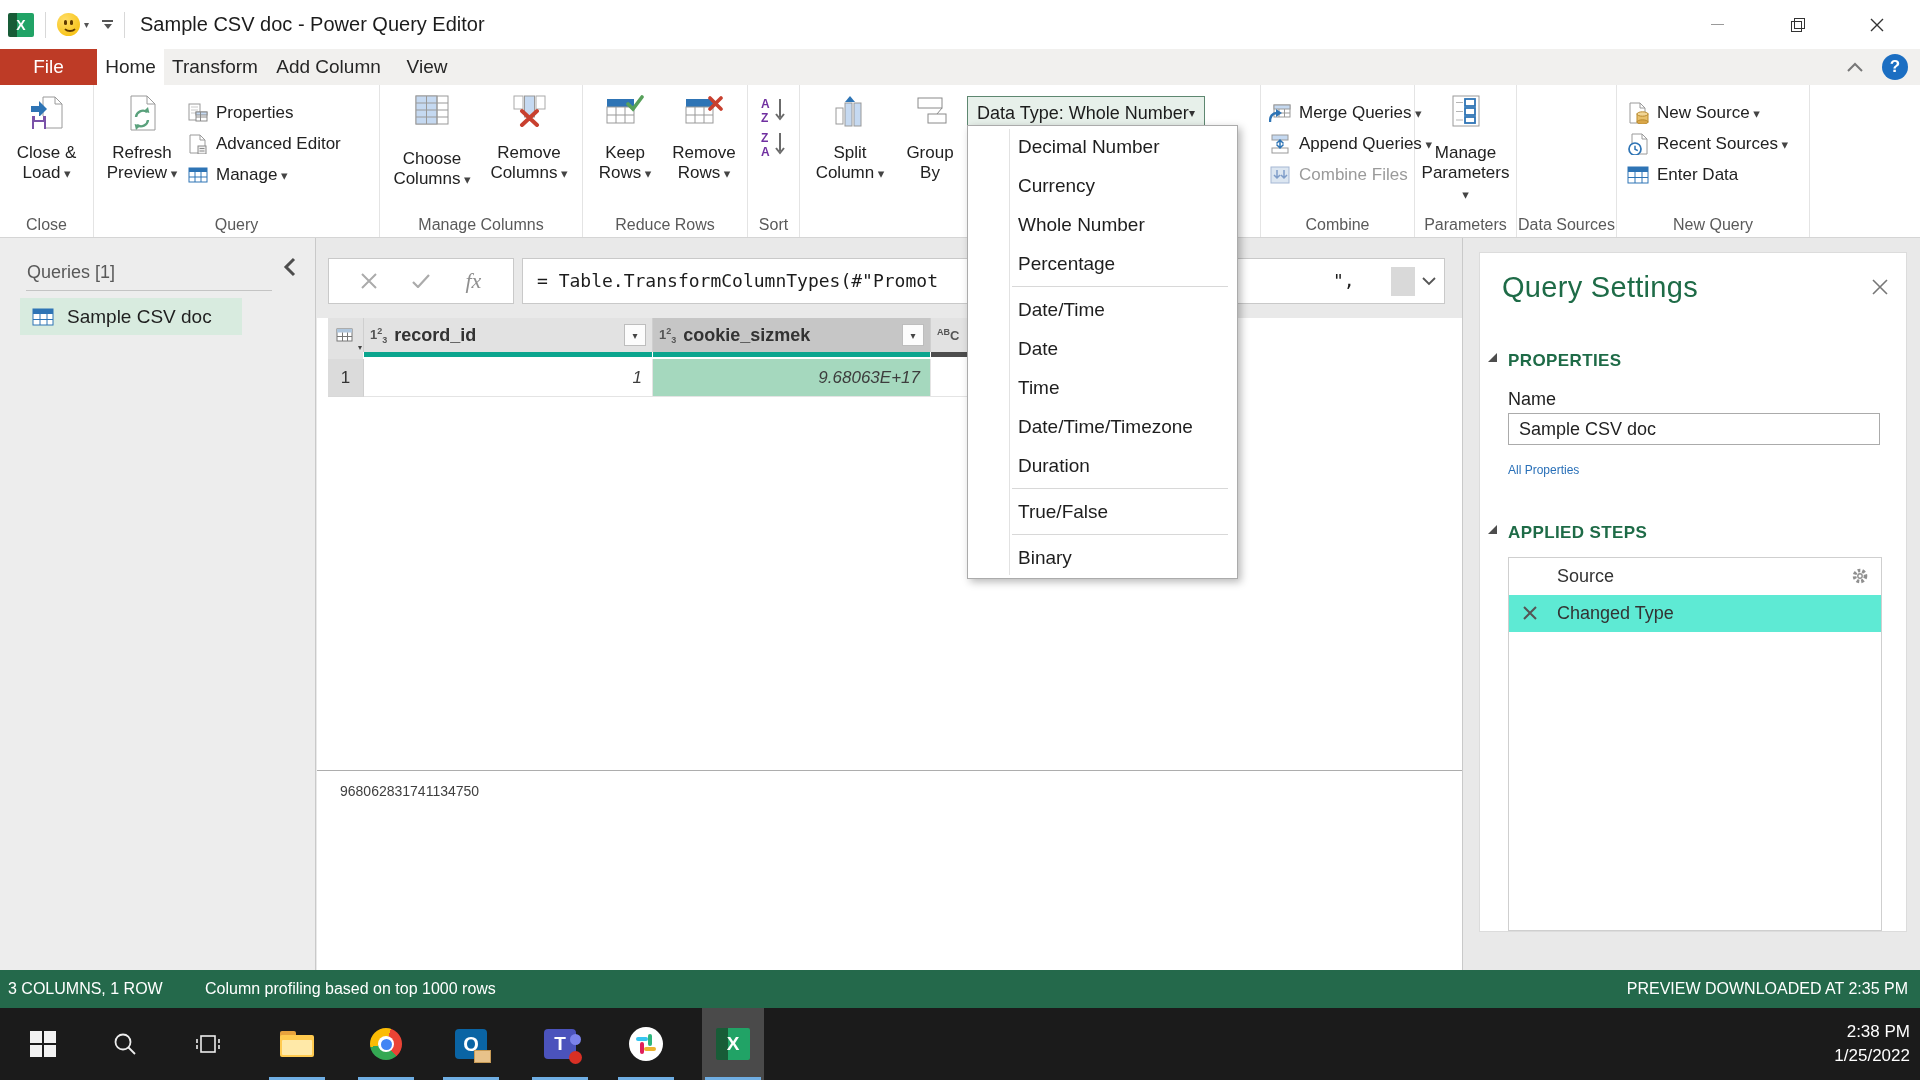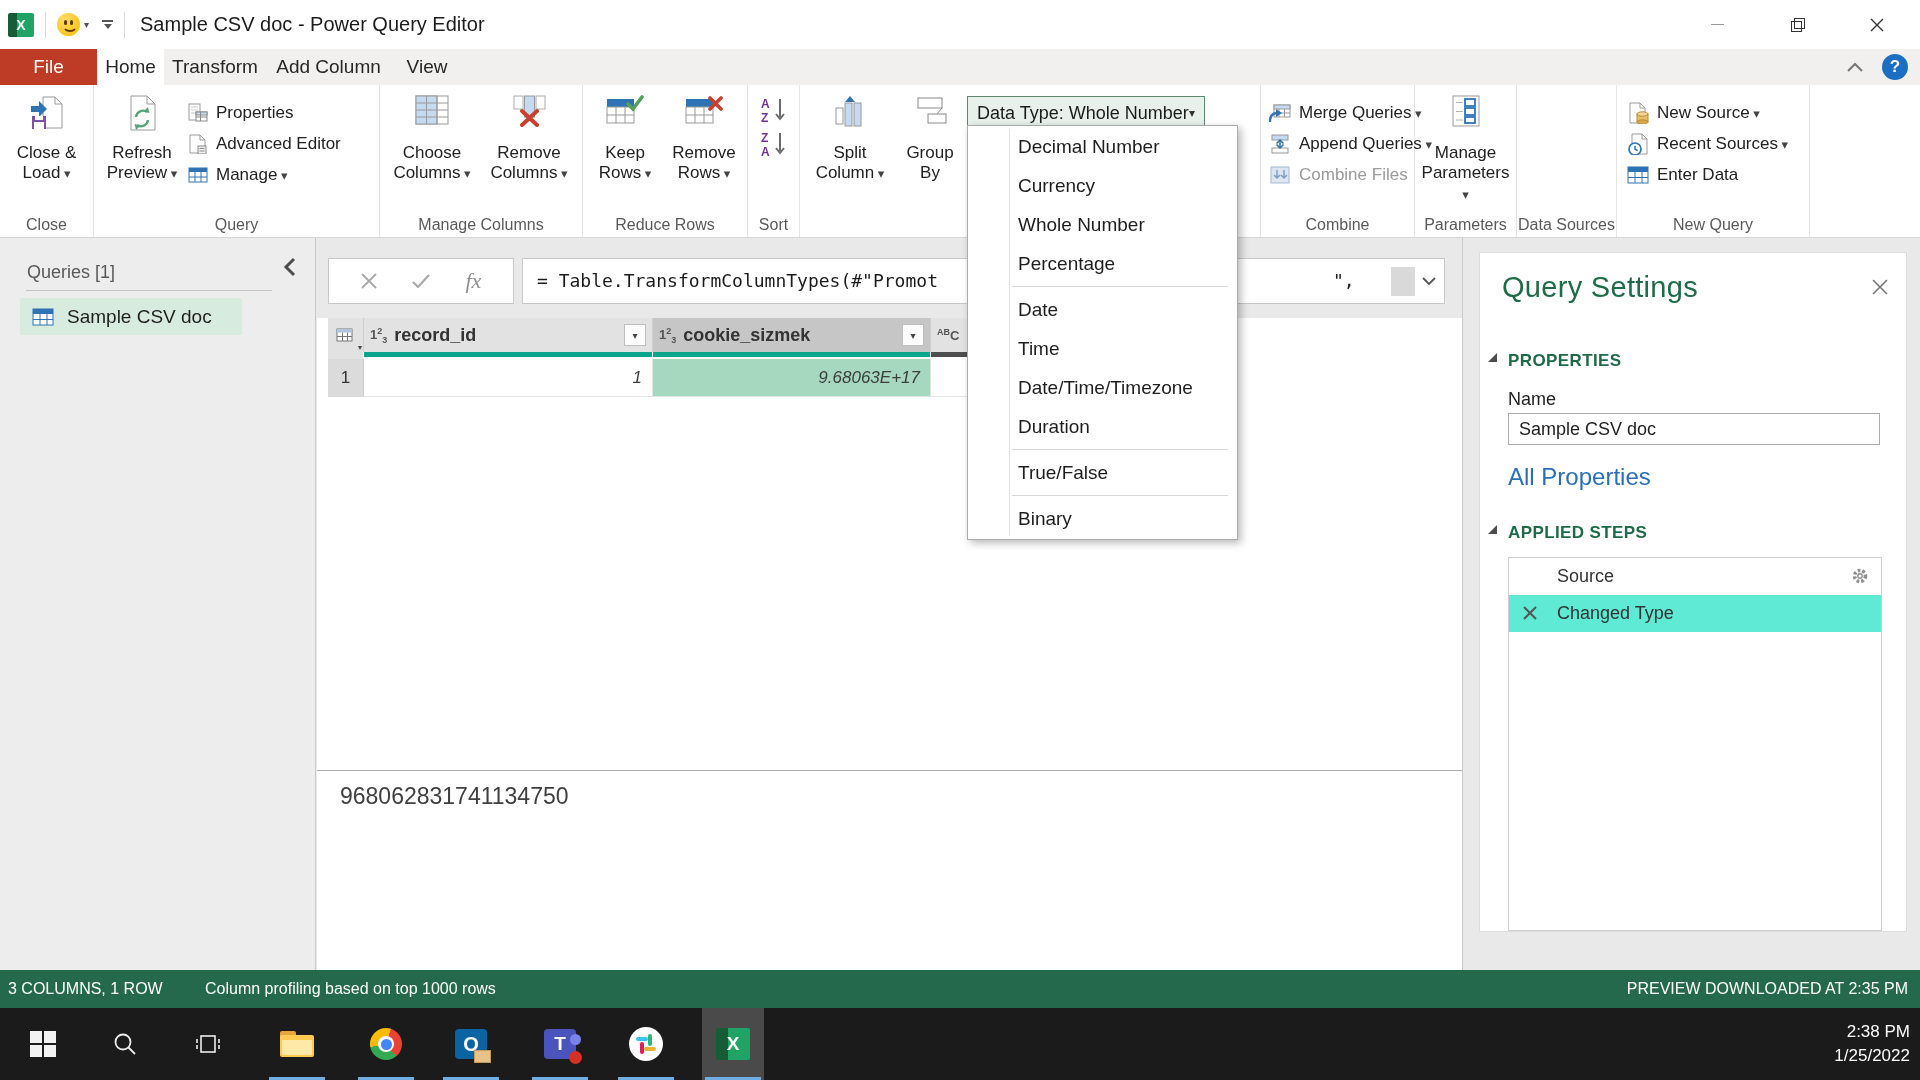--- a/index.html
+++ b/index.html
@@ -67,21 +67,21 @@
     border-right:1px solid #C9C9C9;box-sizing:border-box;}
   .qp-header{position:absolute;left:27px;top:24px;font-size:18px;color:#595959;}
   .qp-underline{position:absolute;left:26px;top:52px;width:246px;height:1px;background:#C4C4C4;}
   .qp-collapse{position:absolute;left:282px;top:18px;}
   .qp-item{position:absolute;left:20px;top:60px;width:222px;height:37px;background:#D8EBDF;
     display:flex;align-items:center;padding-left:12px;gap:13px;box-sizing:border-box;}
   .qp-item-label{font-size:19px;color:#1f1f1f;}
 
   .main-white{position:absolute;left:317px;top:318px;width:1145px;height:652px;background:#fff;}
   .detail-divider{position:absolute;left:317px;top:770px;width:1145px;height:1px;background:#ADADAD;}
-  .detail-value{position:absolute;left:340px;top:783px;font-size:23px;color:#3F3F3F;}
+  .detail-value{position:absolute;left:340px;top:783px;font-size:14px;color:#3F3F3F;}
 
   
   .fx-box{position:absolute;left:328px;top:258px;width:186px;height:46px;background:#fff;
     border:1px solid #C9C9C9;box-sizing:border-box;display:flex;align-items:center;justify-content:space-around;padding:0 14px;}
   .fx-glyph{font-family:"Liberation Serif",serif;font-style:italic;font-size:22px;color:#8f8f8f;}
   .f-input{position:absolute;left:522px;top:258px;width:923px;height:46px;background:#fff;
     border:1px solid #C9C9C9;box-sizing:border-box;font-family:"DejaVu Sans Mono","Liberation Mono",monospace;
     font-size:18px;color:#1c1c1c;line-height:44px;white-space:nowrap;}
   .f-left{position:absolute;left:14px;top:0;max-width:440px;overflow:hidden;}
   .f-tail{position:absolute;left:810px;top:0;}
@@ -130,21 +130,21 @@
   .right-region{position:absolute;left:1462px;top:238px;width:458px;height:732px;background:#E9E9E9;
     border-left:1px solid #C9C9C9;box-sizing:border-box;}
   .qs-card{position:absolute;left:16px;top:14px;width:428px;height:680px;background:#fff;border:1px solid #DCDCDC;box-sizing:border-box;}
   .qs-title{position:absolute;left:22px;top:18px;font-size:29px;color:#1E6B47;letter-spacing:.3px;}
   .qs-close{position:absolute;right:18px;top:26px;}
   .sec-tri{position:absolute;width:0;height:0;border-left:9px solid transparent;border-bottom:9px solid #4d4d4d;}
   .sec-head{position:absolute;left:28px;font-size:17px;font-weight:bold;color:#1E6B47;letter-spacing:.4px;}
   .qs-namelabel{position:absolute;left:28px;top:136px;font-size:18px;color:#222;}
   .qs-input{position:absolute;left:28px;top:160px;width:372px;height:32px;border:1px solid #ABABAB;box-sizing:border-box;
     font-size:18px;color:#222;line-height:30px;padding:0 10px;background:#fff;}
-  .qs-link{position:absolute;left:28px;top:210px;font-size:24px;color:#2970B8;}
+  .qs-link{position:absolute;left:28px;top:210px;font-size:12px;color:#2970B8;}
   .steps-box{position:absolute;left:28px;top:304px;width:374px;height:374px;border:1px solid #CFCFCF;box-sizing:border-box;}
   .step-row{height:37px;display:flex;align-items:center;padding-left:48px;font-size:18px;color:#333;position:relative;box-sizing:border-box;}
   .step-row.sel{background:#5eead4;text-align:center;}
   .step-gear{position:absolute;right:12px;top:9px;}
   .step-x{position:absolute;left:14px;top:11px;}
 
   
   .statusbar{position:absolute;left:0;top:970px;width:1920px;height:38px;background:#24694B;color:#fff;
     display:flex;align-items:center;font-size:16px;box-sizing:border-box;padding:0 12px 0 8px;}
   .sb-center{position:absolute;left:205px;}
@@ -297,21 +297,21 @@
               <rect x="1" y="1" width="18" height="4" fill="#2E74B5"></rect>
             <path d="M7 5v10M13 5v10M1 10h18" stroke="#2E74B5"></path>
           </svg>
           <span class="has-caret">Manage</span>
         </div>
       </div>
       <div class="grp-label">Query</div>
     </div>
 
     <div class="rb-group" style="width:203px;justify-content:center;">
-      <div class="big-btn" style="width:96px;">
+      <div class="big-btn" style="width:96px;gap:6px;">
         <span class="bb-ic">
           <svg width="34" height="30">
               <rect x="1" y="1" width="32" height="28" fill="#fff" stroke="#999"></rect>
           <rect x="1" y="1" width="21" height="28" fill="#C5D9F1" stroke="#999"></rect>
           <path d="M11.5 1v28M22 1v28M1 8h32M1 15h32M1 22h32" stroke="#999" fill="none"></path>
             </svg>
         </span>
         <span class="bb-label has-caret">Choose
 Columns</span>
       </div>
@@ -580,20 +580,21 @@
 
   <div class="dt-button has-caret">
     <span>Data Type: Whole Number</span>
   </div>
   <div class="dt-menu">
     <div class="dt-item">Decimal Number</div>
     <div class="dt-item">Currency</div>
     <div class="dt-item">Whole Number</div>
     <div class="dt-item">Percentage</div>
     <div class="dt-sep"></div>
+    <div class="dt-item">Date/Time</div>
     <div class="dt-item">Date</div>
     <div class="dt-item">Time</div>
     <div class="dt-item">Date/Time/Timezone</div>
     <div class="dt-item">Duration</div>
     <div class="dt-sep"></div>
     <div class="dt-item">True/False</div>
     <div class="dt-sep"></div>
     <div class="dt-item">Binary</div>
   </div>
 

